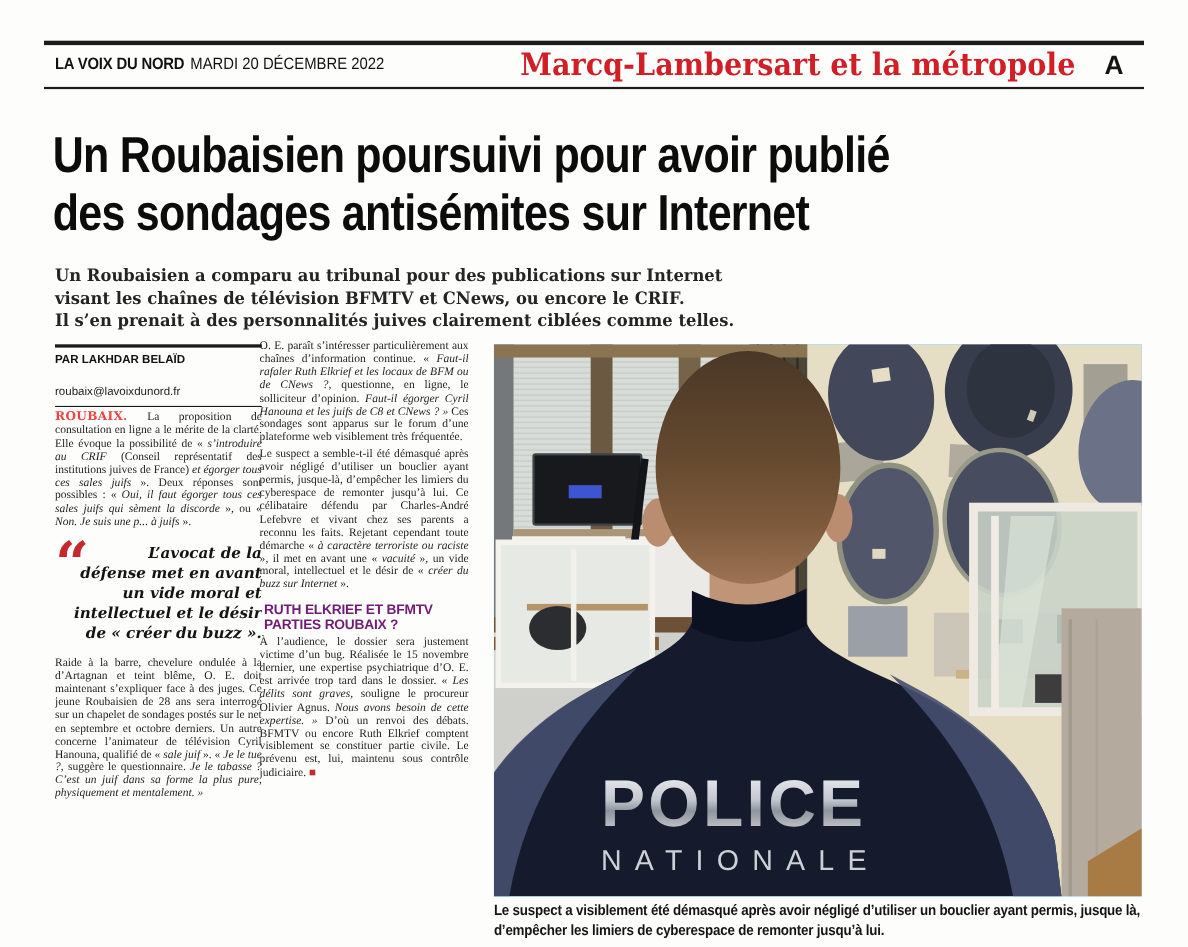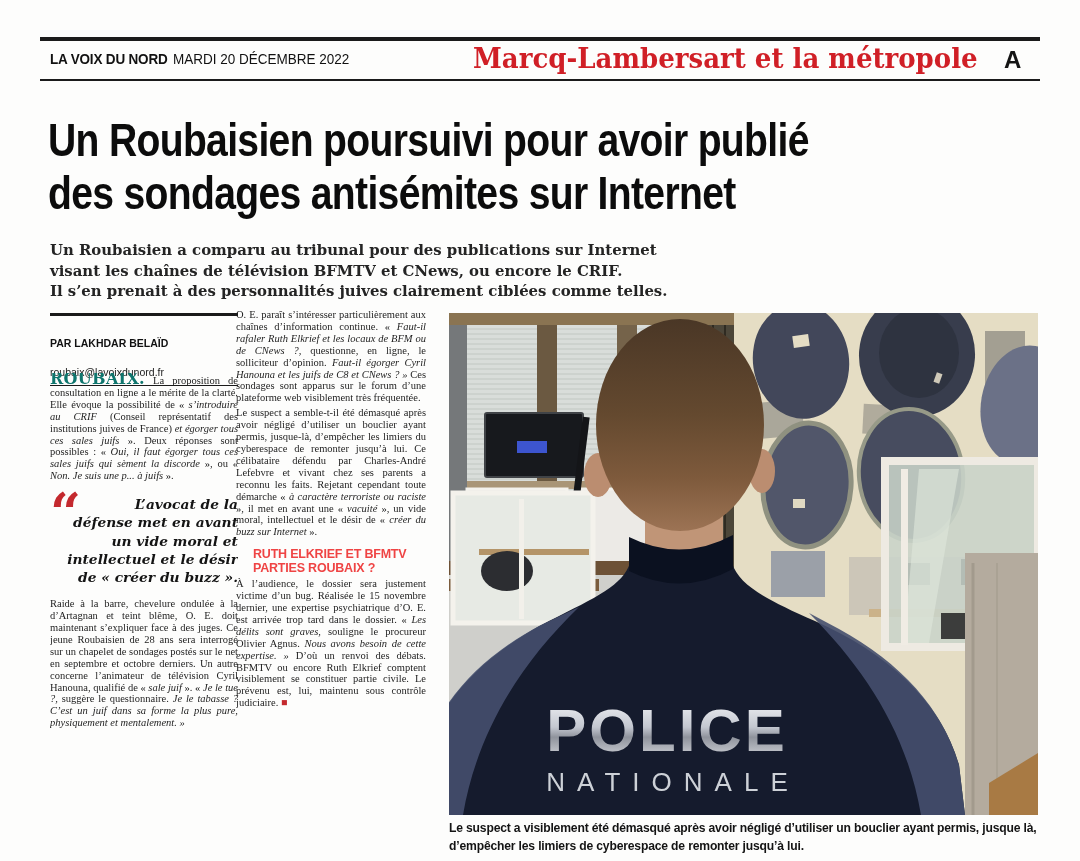--- a/index.html
+++ b/index.html
@@ -21,39 +21,39 @@
   
   .headline{position:absolute;left:48px;top:114px;color:#0c0c0c;font-family:"Liberation Sans",sans-serif;
     font-weight:bold;font-size:46px;line-height:53px;letter-spacing:-.8px;transform:scaleX(.85);
     transform-origin:0 0;white-space:nowrap;}
   .standfirst{position:absolute;left:50px;top:240px;font-family:"DejaVu Serif",serif;font-weight:bold;
     font-size:15.5px;line-height:20.5px;color:#242424;transform:scaleX(.96);transform-origin:0 0;white-space:nowrap;}
 
   
   .byline{position:absolute;left:50px;top:313px;width:188px;border-top:3px solid #1a1a1a;
     border-bottom:1.5px solid #1a1a1a;padding:5px 0 7px;}
-  .byline .author{font-family:"Liberation Sans",sans-serif;font-weight:bold;font-size:10.5px;color:#111;margin-top:16px;}
+  .byline .author{font-family:"Liberation Sans",sans-serif;font-weight:bold;font-size:10.5px;color:#111;}
   .byline .email{font-family:"Liberation Sans",sans-serif;font-size:10.5px;color:#222;margin-top:17px;}
 
   
   .col{position:absolute;font-size:10.5px;line-height:11.9px;text-align:justify;color:#1d1d1d;overflow:hidden;}
   .col p{margin:0 0 3px 0;hyphens:auto;-webkit-hyphens:auto;}
   .col1{left:50px;top:373px;width:188px;height:488px;}
   .col2{left:236px;top:309px;width:190px;height:551px;}
   .seg-i{font-style:italic;}
-  .seg-lead{color:#0f766e;font-weight:bold;font-size:16px;letter-spacing:.3px;font-family:"DejaVu Serif",serif;}
+  .seg-lead{color:#ef4444;font-weight:bold;font-size:11px;letter-spacing:.3px;font-family:"DejaVu Serif",serif;}
   .seg-end{color:#c4292e;}
 
   .pullquote{margin:13px 0 12px;font-family:"DejaVu Serif",serif;font-weight:bold;font-style:italic;
     font-size:13.8px;line-height:18.2px;text-align:right;color:#141414;}
   .pq-mark{float:left;color:#c4292e;font-size:54px;line-height:36px;height:18px;overflow:visible;
     font-style:normal;margin:0 7px 0 0;}
 
   .subhead{font-family:"Liberation Sans",sans-serif;font-weight:bold;font-size:12.5px;line-height:14px;
-    color:#ef4444;margin:9px 17px 3px;text-align:left;letter-spacing:-.2px;white-space:nowrap;}
+    color:#701a75;margin:9px 4px 3px;text-align:left;letter-spacing:-.2px;white-space:nowrap;}
 
   
   .photo{position:absolute;left:449px;top:313px;width:589px;height:502px;overflow:hidden;background:#7dd3fc;}
   .photo svg{display:block;}
   .caption{position:absolute;left:449px;top:819px;width:656px;transform:scaleX(.9);transform-origin:0 0;
     font-family:"Liberation Sans",sans-serif;font-weight:bold;font-size:13.5px;line-height:17.5px;
     color:#141414;letter-spacing:-.2px;}
 </style>
 </head>
 <body>

